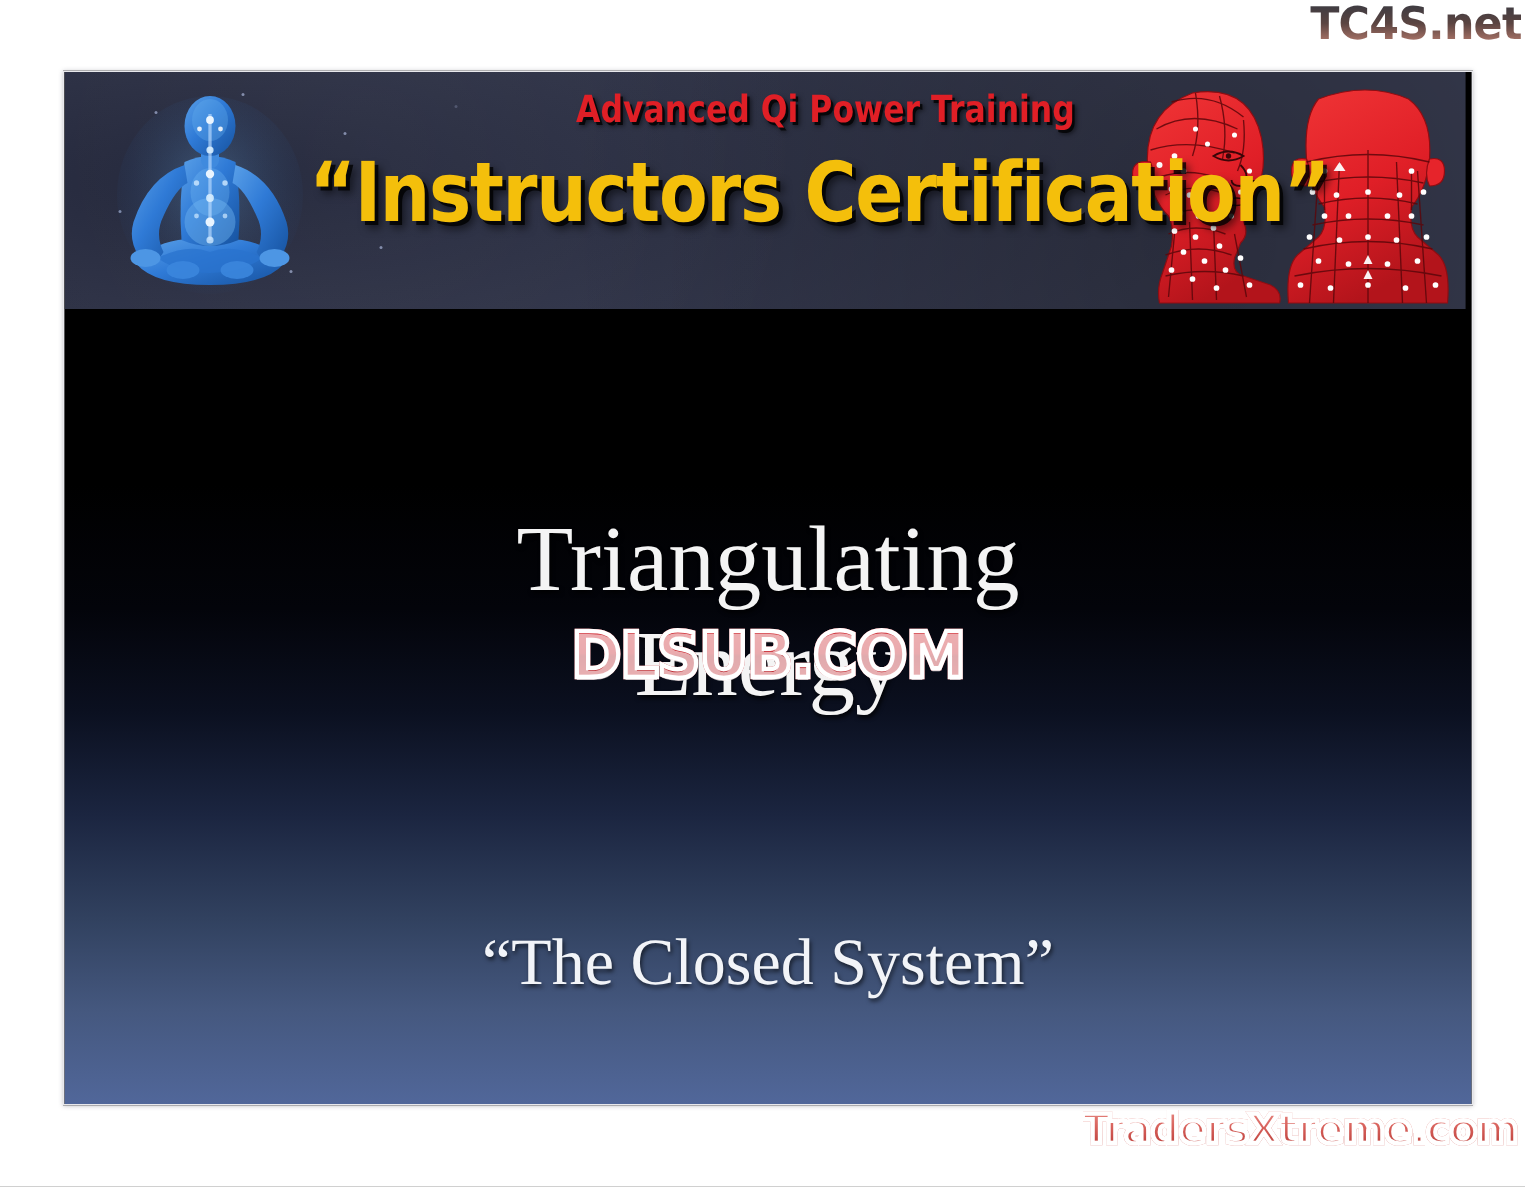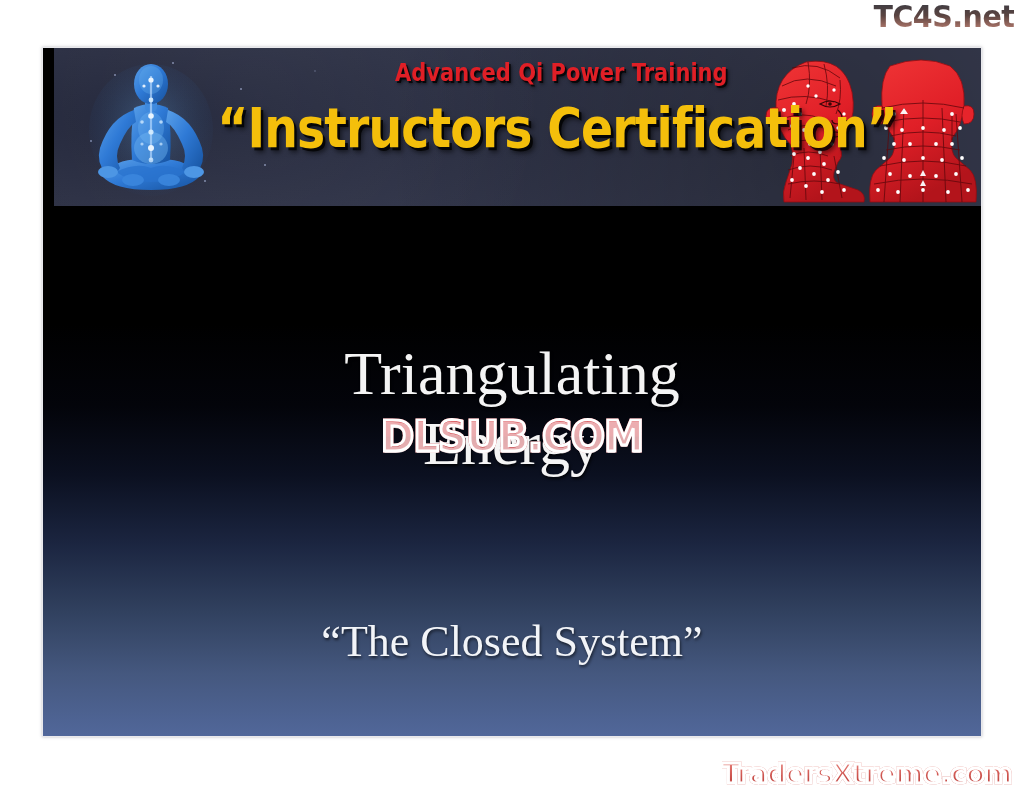--- a/index.html
+++ b/index.html
@@ -67,21 +67,21 @@
         #0b1020 62%,
         #1b2540 72%,
         #31415f 82%,
         #45587f 91%,
         #51679a 100%);
   }
 
   
   #banner {
     position: absolute;
-    left: 11px;
+    left: 0;
     top: 0;
     width: 934px;
     height: 158px;
     background:
       radial-gradient(ellipse 70% 120% at 12% 45%, #22263a 0%, #2e3246 48%, #393d52 100%);
     overflow: hidden;
   }
   #banner::after {
     content: "";
     position: absolute;
@@ -208,21 +208,21 @@
     -webkit-background-clip: text;
     background-clip: text;
     color: transparent;
     -webkit-text-fill-color: transparent;
   }
 
   
   #traders-watermark {
     position: absolute;
     right: 12px;
-    bottom: 4px;
+    bottom: 24px;
     font-family: "DejaVu Sans", sans-serif;
     font-size: 27px;
     font-weight: bold;
     letter-spacing: -0.5px;
     line-height: 1;
     color: #d4645d;
     -webkit-text-stroke: 3px #ffffff;
     paint-order: stroke fill;
     white-space: nowrap;
     z-index: 40;

